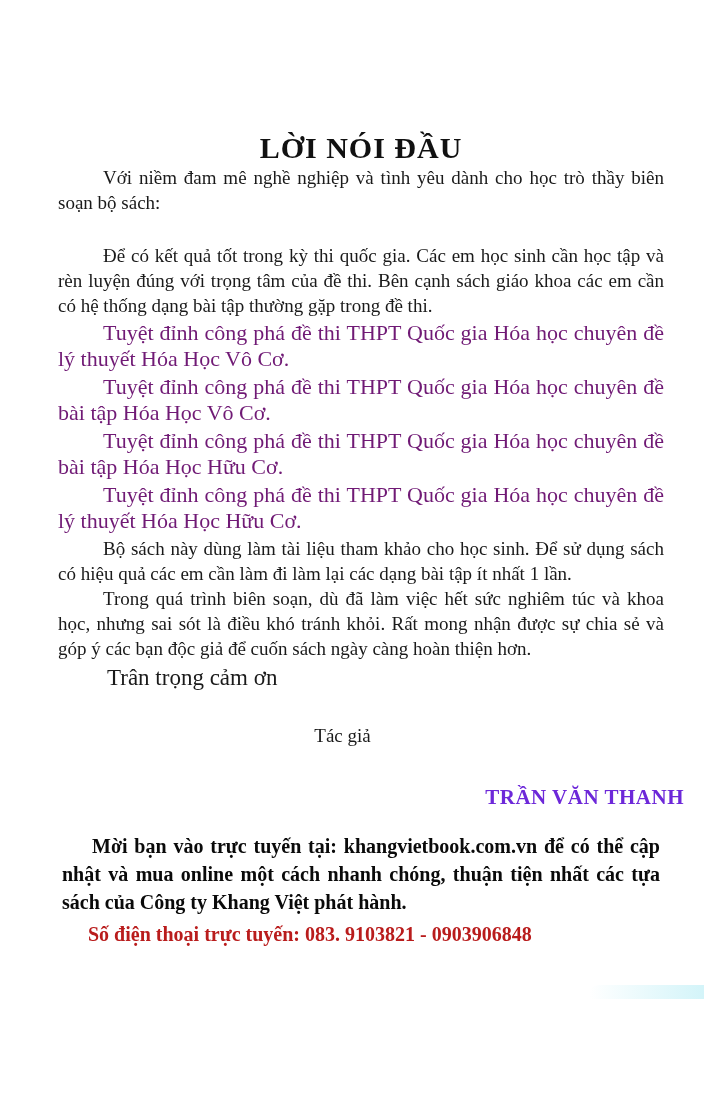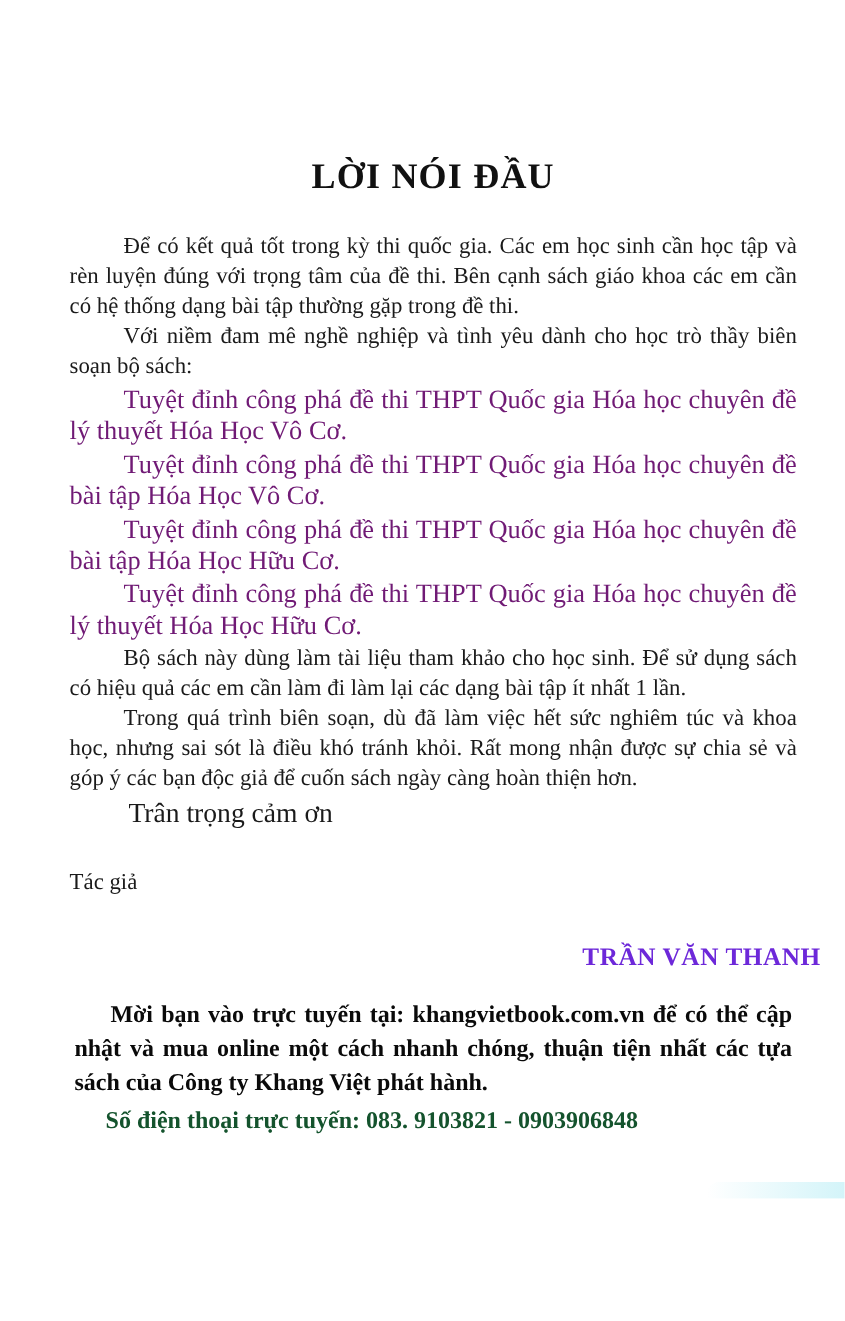--- a/index.html
+++ b/index.html
@@ -53,21 +53,21 @@
   p.closing {
     margin: 4px;
     font-size: 23px;
     line-height: 25px;
     text-indent: 45px;
   }
   p.author-role {
     margin: 33px 0 0 0;
     font-size: 19px;
     line-height: 25px;
-    text-align: left;
+    text-align: center;
     padding-right: 37px;
   }
   p.author-name {
     margin: 36px -20px 0 0;
     font-size: 21px;
     line-height: 27px;
     font-weight: bold;
     text-align: right;
     letter-spacing: 0.5px;
     color: #6d28d9;
@@ -83,21 +83,21 @@
     text-align: justify;
     text-indent: 30px;
     color: #0a0a0a;
   }
   p.footer-phone {
     margin: 0;
     font-size: 20px;
     line-height: 29px;
     font-weight: bold;
     text-indent: 30px;
-    color: #14532d;
+    color: #b91c1c;
   }
   .watermark-brand {
     position: absolute;
     left: 150px;
     top: 958px;
     font-size: 98px;
     line-height: 1;
     letter-spacing: -1px;
     color: transparent;
     -webkit-text-stroke: 1.5px #c6c6c6;
@@ -131,22 +131,22 @@
   }
 </style>
 </head>
 <body>
 
 <div class="page">
   <div class="content">
 
     <h1 class="page-title">LỜI NÓI ĐẦU</h1>
 
+    <p class="body">Với niềm đam mê nghề nghiệp và tình yêu dành cho học trò thầy biên soạn bộ sách:</p>
     <p class="body first-body">Để có kết quả tốt trong kỳ thi quốc gia. Các em học sinh cần học tập và rèn luyện đúng với trọng tâm của đề thi. Bên cạnh sách giáo khoa các em cần có hệ thống dạng bài tập thường gặp trong đề thi.</p>
-    <p class="body">Với niềm đam mê nghề nghiệp và tình yêu dành cho học trò thầy biên soạn bộ sách:</p>
 
     <p class="book-title">Tuyệt đỉnh công phá đề thi THPT Quốc gia Hóa học chuyên đề lý thuyết Hóa Học Vô Cơ.</p>
     <p class="book-title">Tuyệt đỉnh công phá đề thi THPT Quốc gia Hóa học chuyên đề bài tập Hóa Học Vô Cơ.</p>
     <p class="book-title">Tuyệt đỉnh công phá đề thi THPT Quốc gia Hóa học chuyên đề bài tập Hóa Học Hữu Cơ.</p>
     <p class="book-title">Tuyệt đỉnh công phá đề thi THPT Quốc gia Hóa học chuyên đề lý thuyết Hóa Học Hữu Cơ.</p>
 
     <p class="body">Bộ sách này dùng làm tài liệu tham khảo cho học sinh. Để sử dụng sách có hiệu quả các em cần làm đi làm lại các dạng bài tập ít nhất 1 lần.</p>
     <p class="body">Trong quá trình biên soạn, dù đã làm việc hết sức nghiêm túc và khoa học, nhưng sai sót là điều khó tránh khỏi. Rất mong nhận được sự chia sẻ và góp ý các bạn độc giả để cuốn sách ngày càng hoàn thiện hơn.</p>
 
     <p class="closing">Trân trọng cảm ơn</p>

